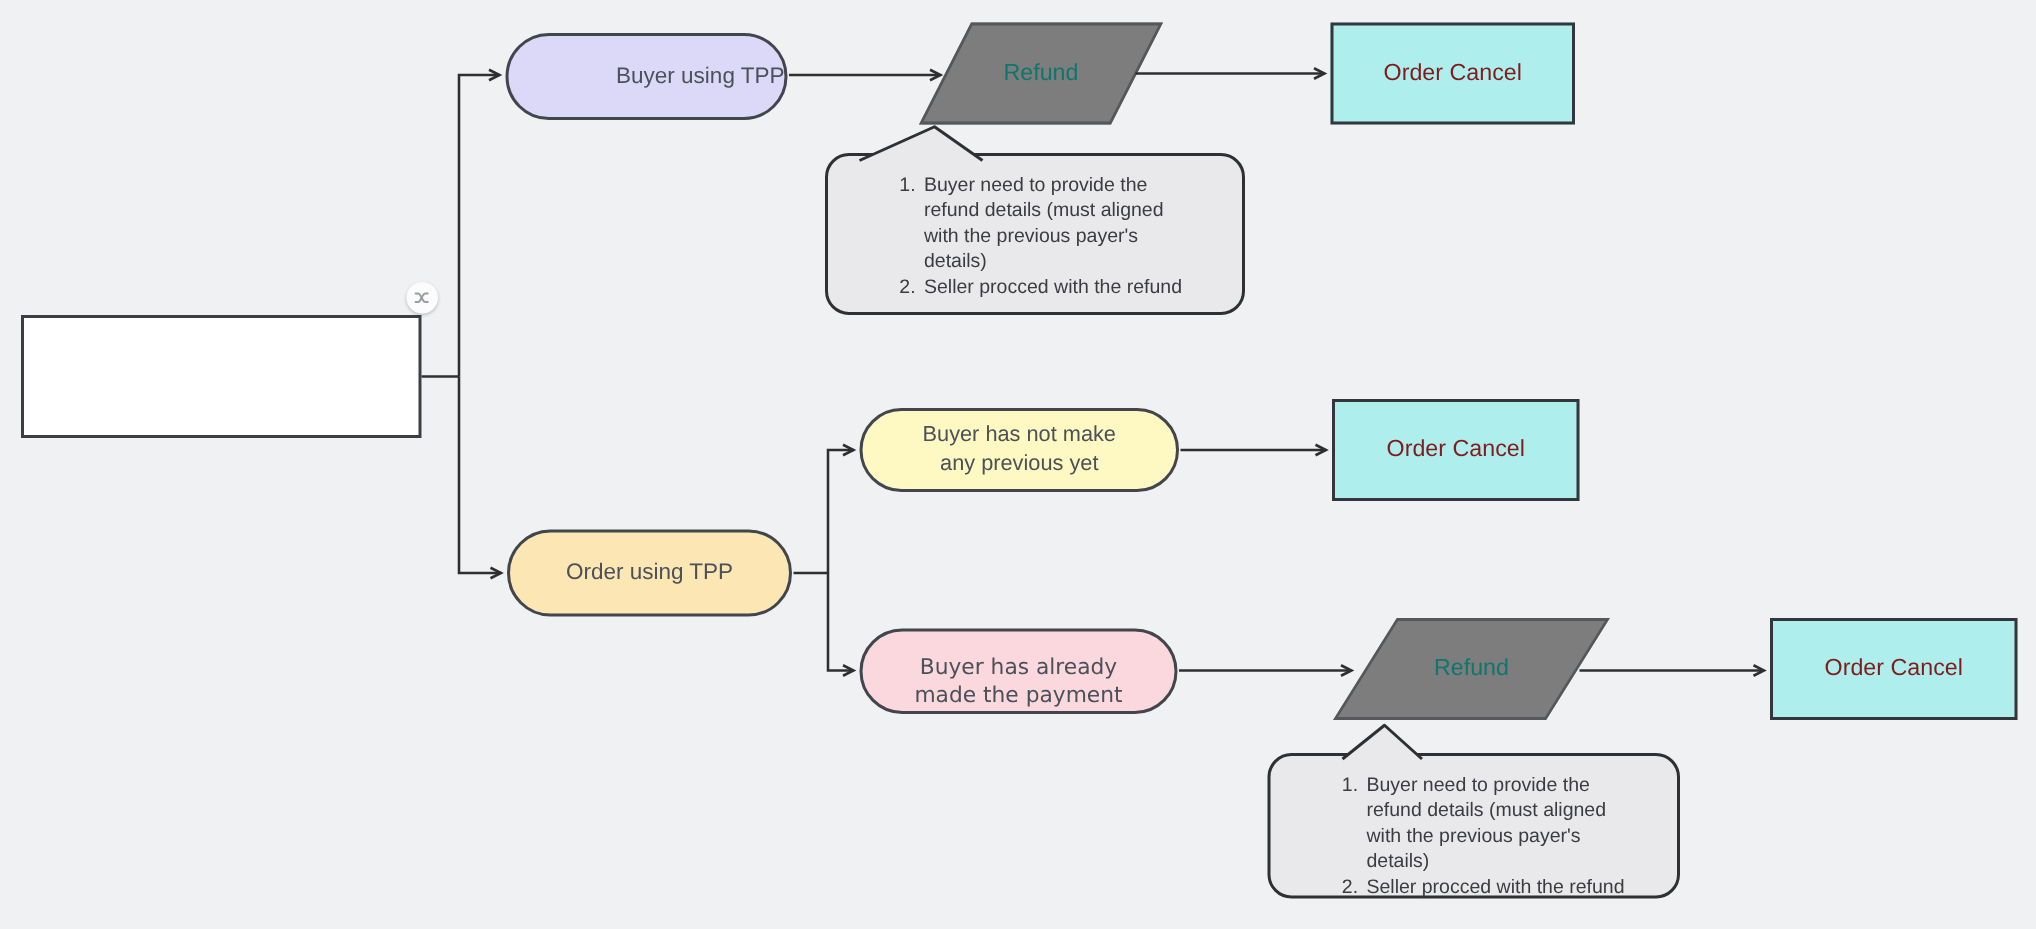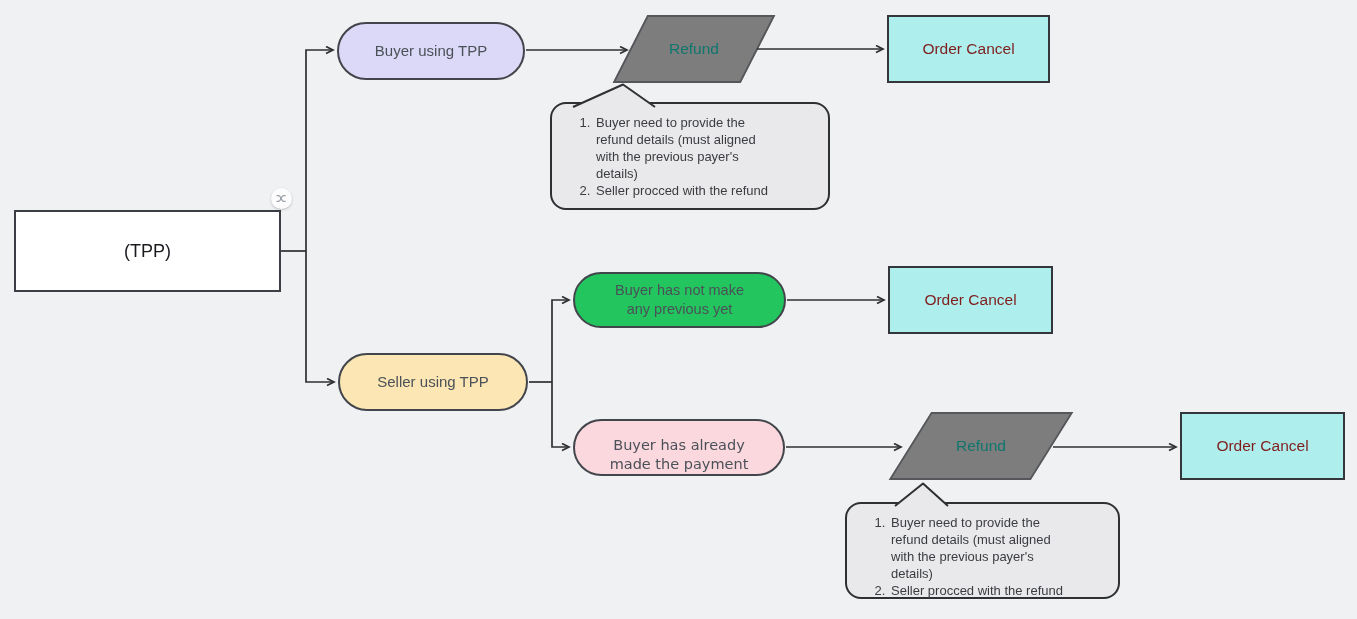--- a/index.html
+++ b/index.html
@@ -7,39 +7,39 @@
     position:relative;width:1357px;height:619px;background:#f0f1f3;
     font-family:"Liberation Sans",sans-serif;overflow:hidden;
   }
   
   .node{position:absolute;box-sizing:border-box;display:flex;align-items:center;justify-content:center;text-align:center;z-index:2;}
   .rect-root{
     left:14px;top:210px;width:267px;height:82px;background:#ffffff;
     border:2px solid #3b3e44;font-size:18px;font-weight:500;color:#191b1f;line-height:1.35;
   }
   .pill{border:2px solid #42454b;border-radius:999px;font-size:15px;color:#4b5158;line-height:1.32;}
-  .pill-buyer{left:337px;top:22px;width:188px;height:58px;background:#dcd8f7;}
+  .pill-buyer{left:337px;top:22px;width:188px;height:58px;background:#dcd8f7;justify-content:flex-end;}
   .pill-seller{left:338px;top:353px;width:190px;height:58px;background:#fbe6b4;}
-  .pill-green{left:573px;top:272px;width:213px;height:56px;background:#22c55e;font-size:14.5px;}
+  .pill-green{left:573px;top:272px;width:213px;height:56px;background:#fef9c3;font-size:14.5px;}
   .pill-pink{left:573px;top:419px;width:212px;height:57px;background:#fbd8de;font-size:14.5px;font-family:"DejaVu Sans",sans-serif;align-items:flex-end;}
   .oc{background:#aeeeec;border:2px solid #33373c;font-size:15.5px;font-weight:500;color:#7f1d1d;}
   .oc1{left:887px;top:15px;width:163px;height:68px;}
   .oc2{left:888px;top:266px;width:165px;height:68px;}
   .oc3{left:1180px;top:412px;width:165px;height:68px;}
   
   .pgram-wrap{position:absolute;z-index:2;}
   .pgram-wrap .shape{position:absolute;top:0;bottom:0;background:#7d7d7d;border:2px solid #55575a;box-sizing:border-box;}
   .pgram-wrap .lbl{position:absolute;inset:0;display:flex;align-items:center;justify-content:center;color:#0f766e;font-size:15.5px;}
   .pg1{left:613px;top:15px;width:162px;height:68px;}
   .pg1 .shape{left:17px;right:17px;transform:skewX(-27deg);}
   .pg2{left:889px;top:412px;width:184px;height:68px;}
   .pg2 .shape{left:21px;right:21px;transform:skewX(-32deg);}
   
   .note{position:absolute;box-sizing:border-box;background:#e9e9eb;border:2px solid #2f3033;
-        border-radius:16px;color:#3a3c40;font-size:13px;line-height:17px;z-index:1;}
+        border-radius:16px;color:#3a3c40;font-size:13px;line-height:17px;z-index:1;padding-left:20px;}
   .note1{left:550px;top:102px;width:280px;height:108px;}
   .note2{left:845px;top:502px;width:275px;height:97px;}
   .note ol{margin:10px 0 0 0;padding:0 8px 0 42px;}
   .note li{white-space:pre-line;padding-left:2px;}
   
   .badge{position:absolute;left:271px;top:188px;width:21px;height:21px;border-radius:50%;
          background:#fcfcfd;box-shadow:0 1px 2.5px rgba(0,0,0,.22);display:flex;align-items:center;justify-content:center;z-index:2;}
   
   .edges{position:absolute;left:0;top:0;z-index:3;pointer-events:none;}
 </style>
@@ -62,36 +62,35 @@
       <li>Buyer need to provide the
 refund details (must aligned
 with the previous payer's
 details)</li>
       <li>Seller procced with the refund</li>
     </ol>
   </div>
 
   <div class="node rect-root">
     <div>
-      <div>(TPP)</div>
     </div>
   </div>
 
   <div class="badge">
     <svg width="13" height="13" viewBox="0 0 16 16">
       <path d="M2.5 11.5 h2 c2.8 0 3.2-7 6-7 h2" fill="none" stroke="#989ea7" stroke-width="1.6" stroke-linecap="round"></path>
       <path d="M2.5 4.5 h2 c2.8 0 3.2 7 6 7 h2" fill="none" stroke="#989ea7" stroke-width="1.6" stroke-linecap="round"></path>
     </svg>
   </div>
 
   <div class="node pill pill-buyer">
     <span>Buyer using TPP</span>
   </div>
   <div class="node pill pill-seller">
-    <span>Seller using TPP</span>
+    <span>Order using TPP</span>
   </div>
 
   <div class="node pill pill-green">
     <div>
       <div>Buyer has not make</div>
       <div>any previous yet</div>
     </div>
   </div>
   <div class="node pill pill-pink">
     <div>

